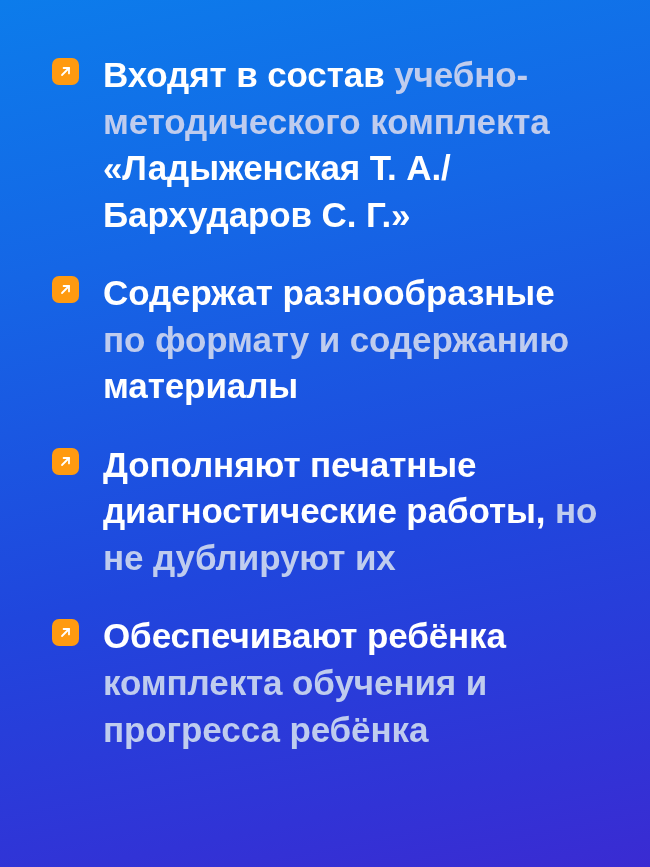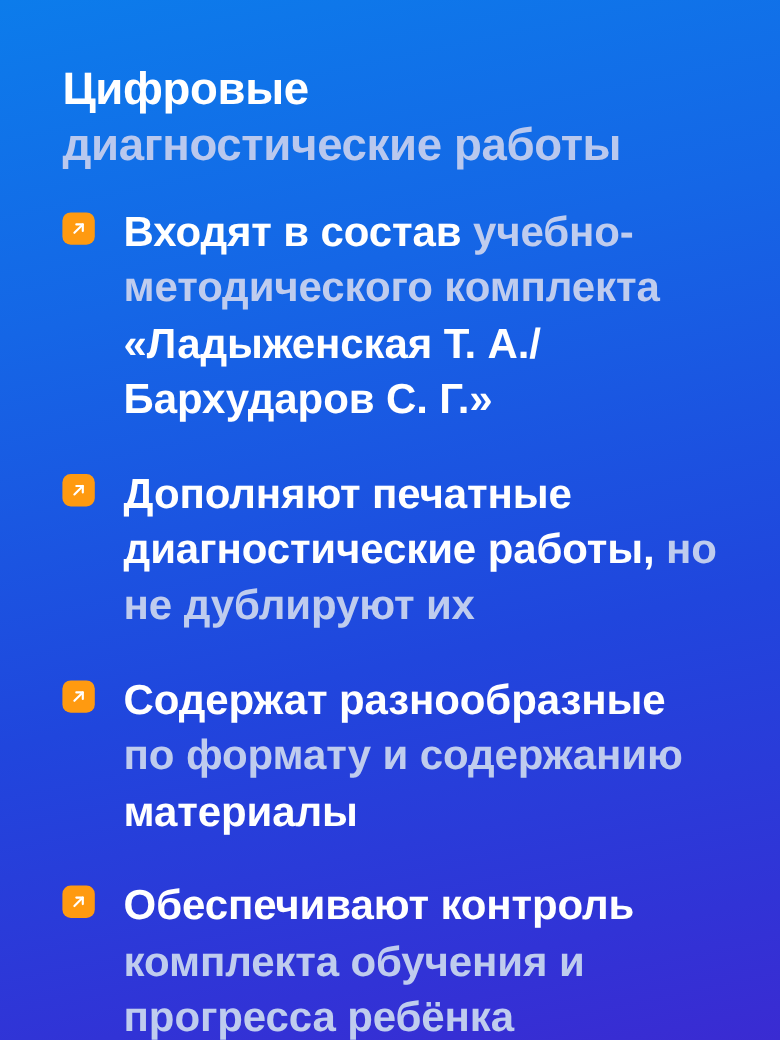--- a/index.html
+++ b/index.html
@@ -78,35 +78,43 @@
   }
   .item-text .strong {
     color: #ffffff;
   }
 </style>
 </head>
 <body>
 
 <div class="slide">
 
-  <h1 class="title">
-    <span class="line1">Цифровые</span>
-    <span class="line2">диагностические работы</span>
-  </h1>
 
   <ul class="items">
     <li class="item">
       <span class="bullet-icon">
         <svg width="15" height="15" viewBox="0 0 15 15" aria-hidden="true">
           <path d="M4 11 L11 4" stroke="#ffffff" stroke-width="1.8" stroke-linecap="round" fill="none"></path>
           <path d="M5.6 4 L11 4 L11 9.4" stroke="#ffffff" stroke-width="1.8" stroke-linecap="round" stroke-linejoin="round" fill="none"></path>
         </svg>
       </span>
       <p class="item-text">
         <span class="strong">Входят в состав </span><span class="muted">учебно-методического комплекта </span><span class="strong">«Ладыженская Т. А./ Бархударов С. Г.»</span>
+      </p>
+    </li>
+
+    <li class="item">
+      <span class="bullet-icon">
+        <svg width="15" height="15" viewBox="0 0 15 15" aria-hidden="true">
+          <path d="M4 11 L11 4" stroke="#ffffff" stroke-width="1.8" stroke-linecap="round" fill="none"></path>
+          <path d="M5.6 4 L11 4 L11 9.4" stroke="#ffffff" stroke-width="1.8" stroke-linecap="round" stroke-linejoin="round" fill="none"></path>
+        </svg>
+      </span>
+      <p class="item-text">
+        <span class="strong">Содержат разнообразные </span><span class="muted">по формату и содержанию </span><span class="strong">материалы</span>
       </p>
     </li>
 
     <li class="item">
       <span class="bullet-icon">
         <svg width="15" height="15" viewBox="0 0 15 15" aria-hidden="true">
           <path d="M4 11 L11 4" stroke="#ffffff" stroke-width="1.8" stroke-linecap="round" fill="none"></path>
           <path d="M5.6 4 L11 4 L11 9.4" stroke="#ffffff" stroke-width="1.8" stroke-linecap="round" stroke-linejoin="round" fill="none"></path>
         </svg>
       </span>
@@ -116,30 +124,18 @@
     </li>
 
     <li class="item">
       <span class="bullet-icon">
         <svg width="15" height="15" viewBox="0 0 15 15" aria-hidden="true">
           <path d="M4 11 L11 4" stroke="#ffffff" stroke-width="1.8" stroke-linecap="round" fill="none"></path>
           <path d="M5.6 4 L11 4 L11 9.4" stroke="#ffffff" stroke-width="1.8" stroke-linecap="round" stroke-linejoin="round" fill="none"></path>
         </svg>
       </span>
       <p class="item-text">
-        <span class="strong">Содержат разнообразные </span><span class="muted">по формату и содержанию </span><span class="strong">материалы</span>
-      </p>
-    </li>
-
-    <li class="item">
-      <span class="bullet-icon">
-        <svg width="15" height="15" viewBox="0 0 15 15" aria-hidden="true">
-          <path d="M4 11 L11 4" stroke="#ffffff" stroke-width="1.8" stroke-linecap="round" fill="none"></path>
-          <path d="M5.6 4 L11 4 L11 9.4" stroke="#ffffff" stroke-width="1.8" stroke-linecap="round" stroke-linejoin="round" fill="none"></path>
-        </svg>
-      </span>
-      <p class="item-text">
-        <span class="strong">Обеспечивают контроль </span><span class="muted">комплекта обучения и прогресса ребёнка</span>
+        <span class="strong">Обеспечивают ребёнка </span><span class="muted">комплекта обучения и прогресса ребёнка</span>
       </p>
     </li>
   </ul>
 
 </div>
 
 </body></html>

